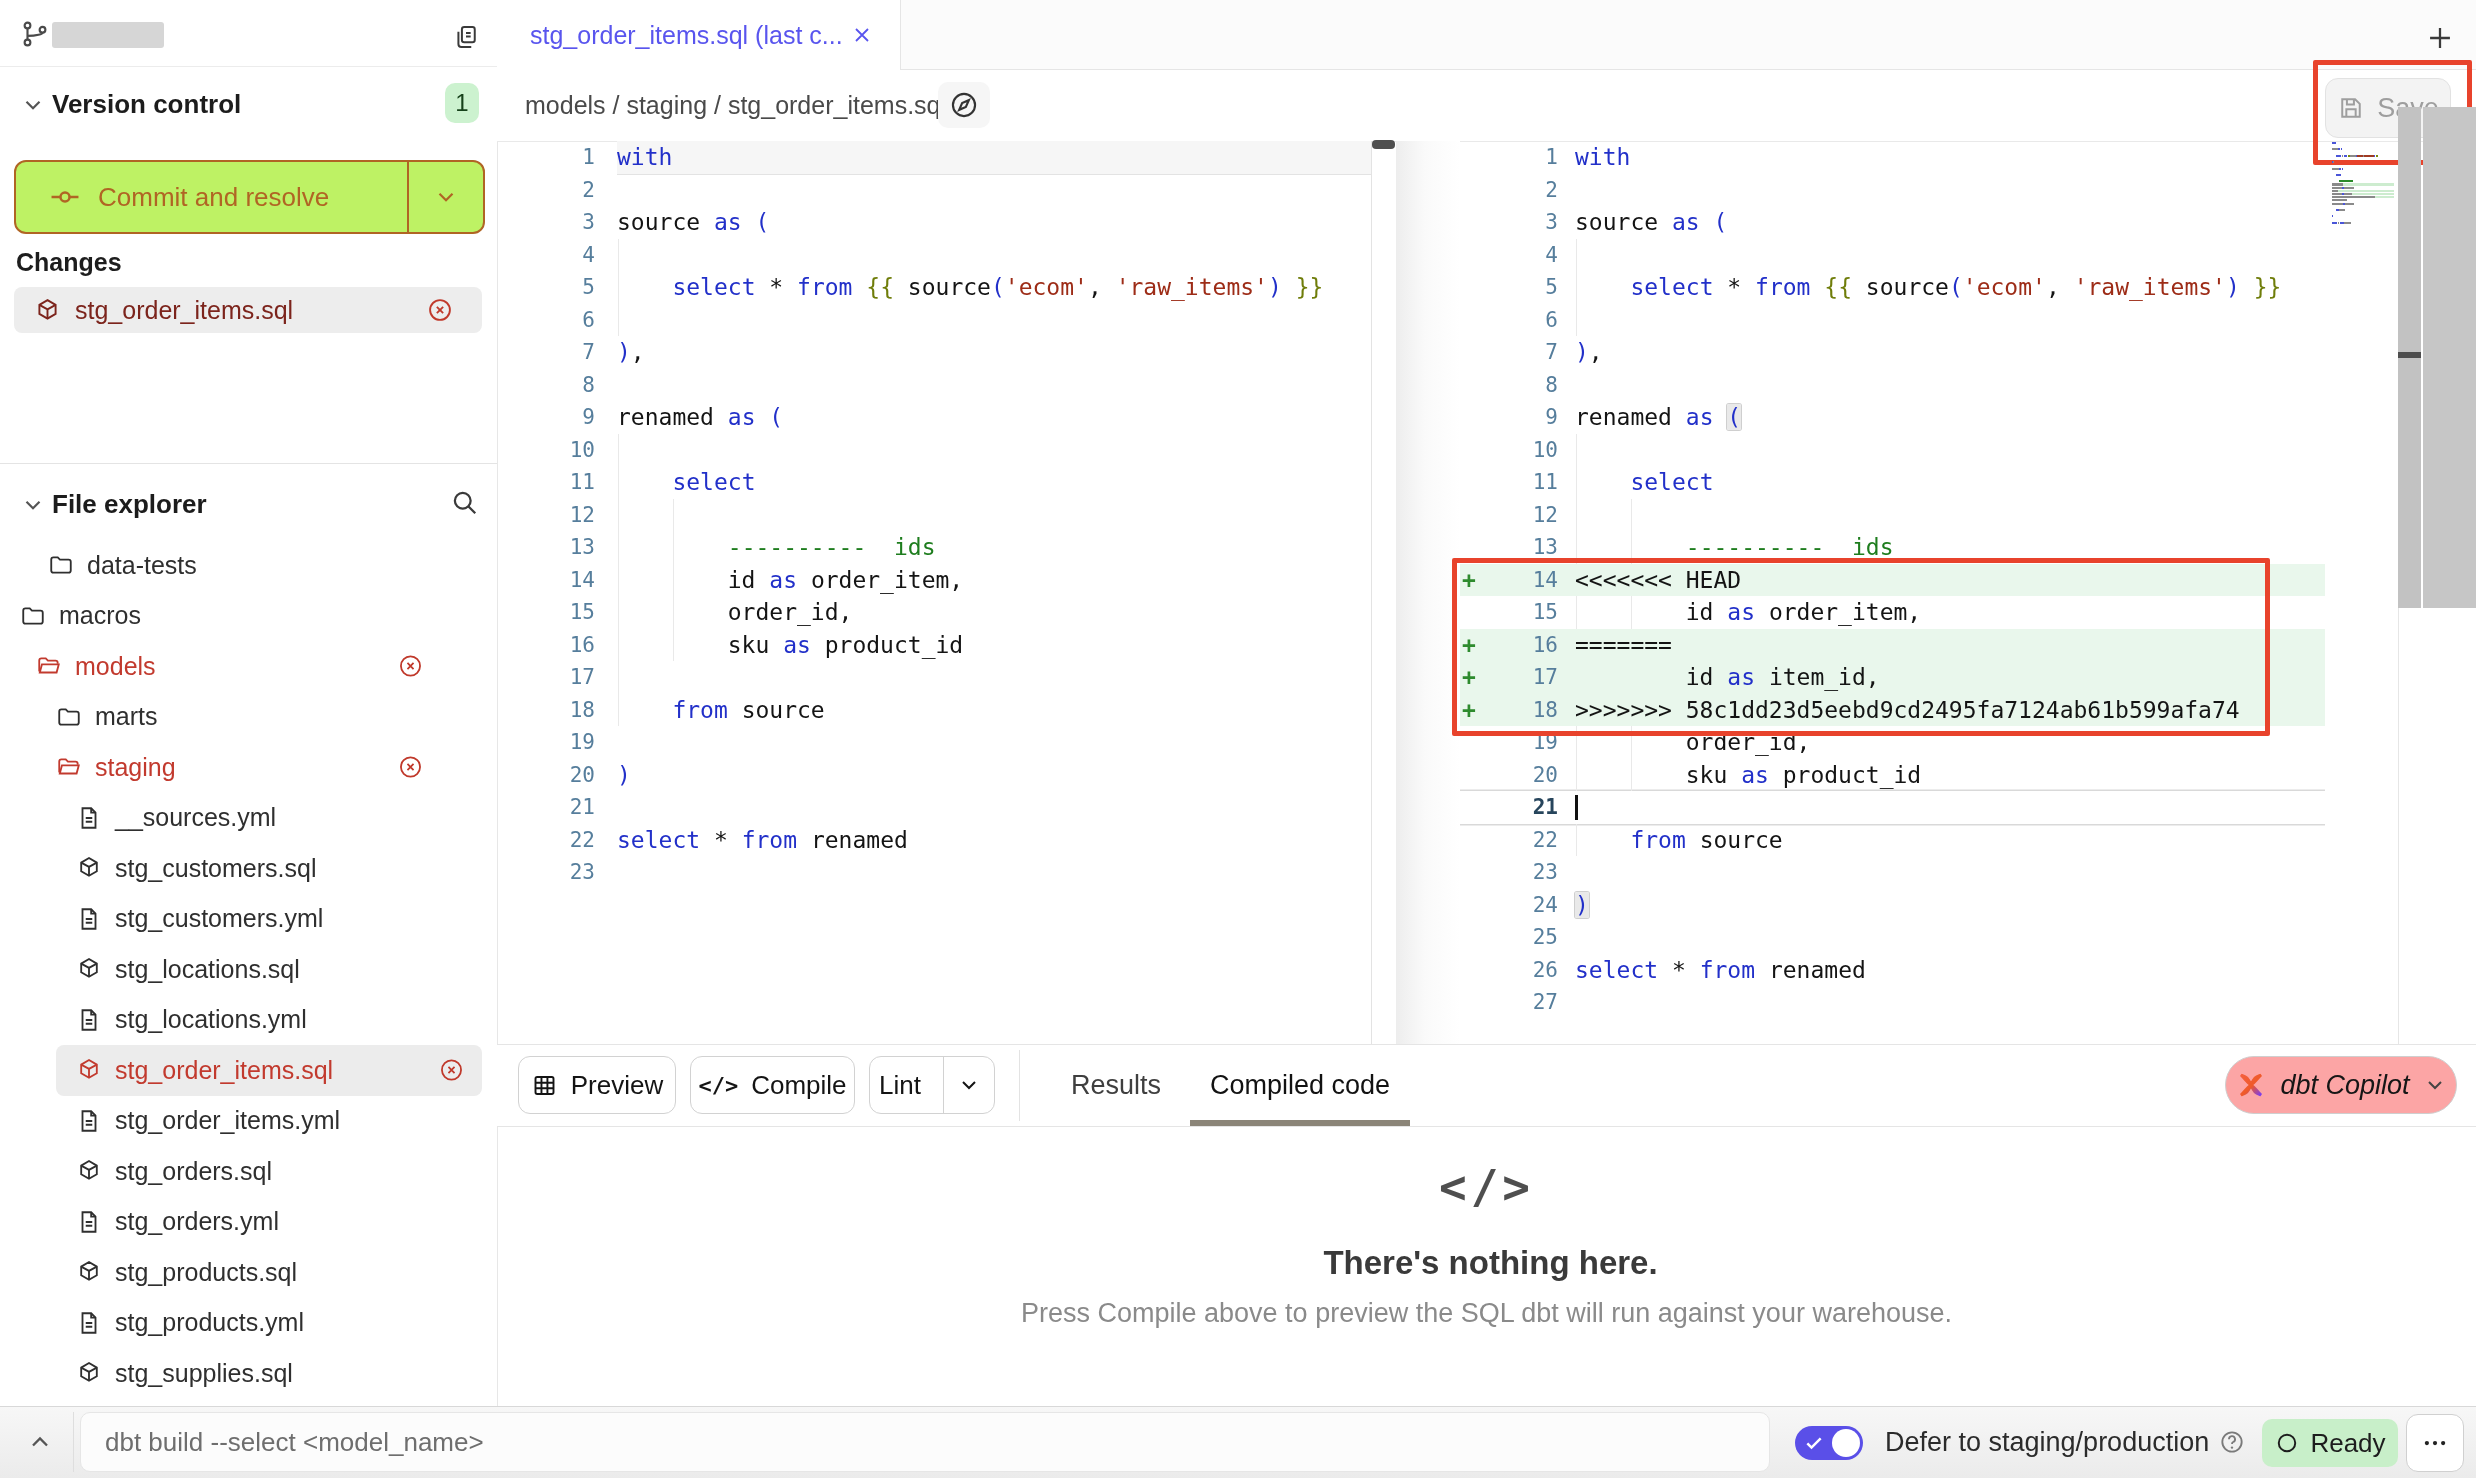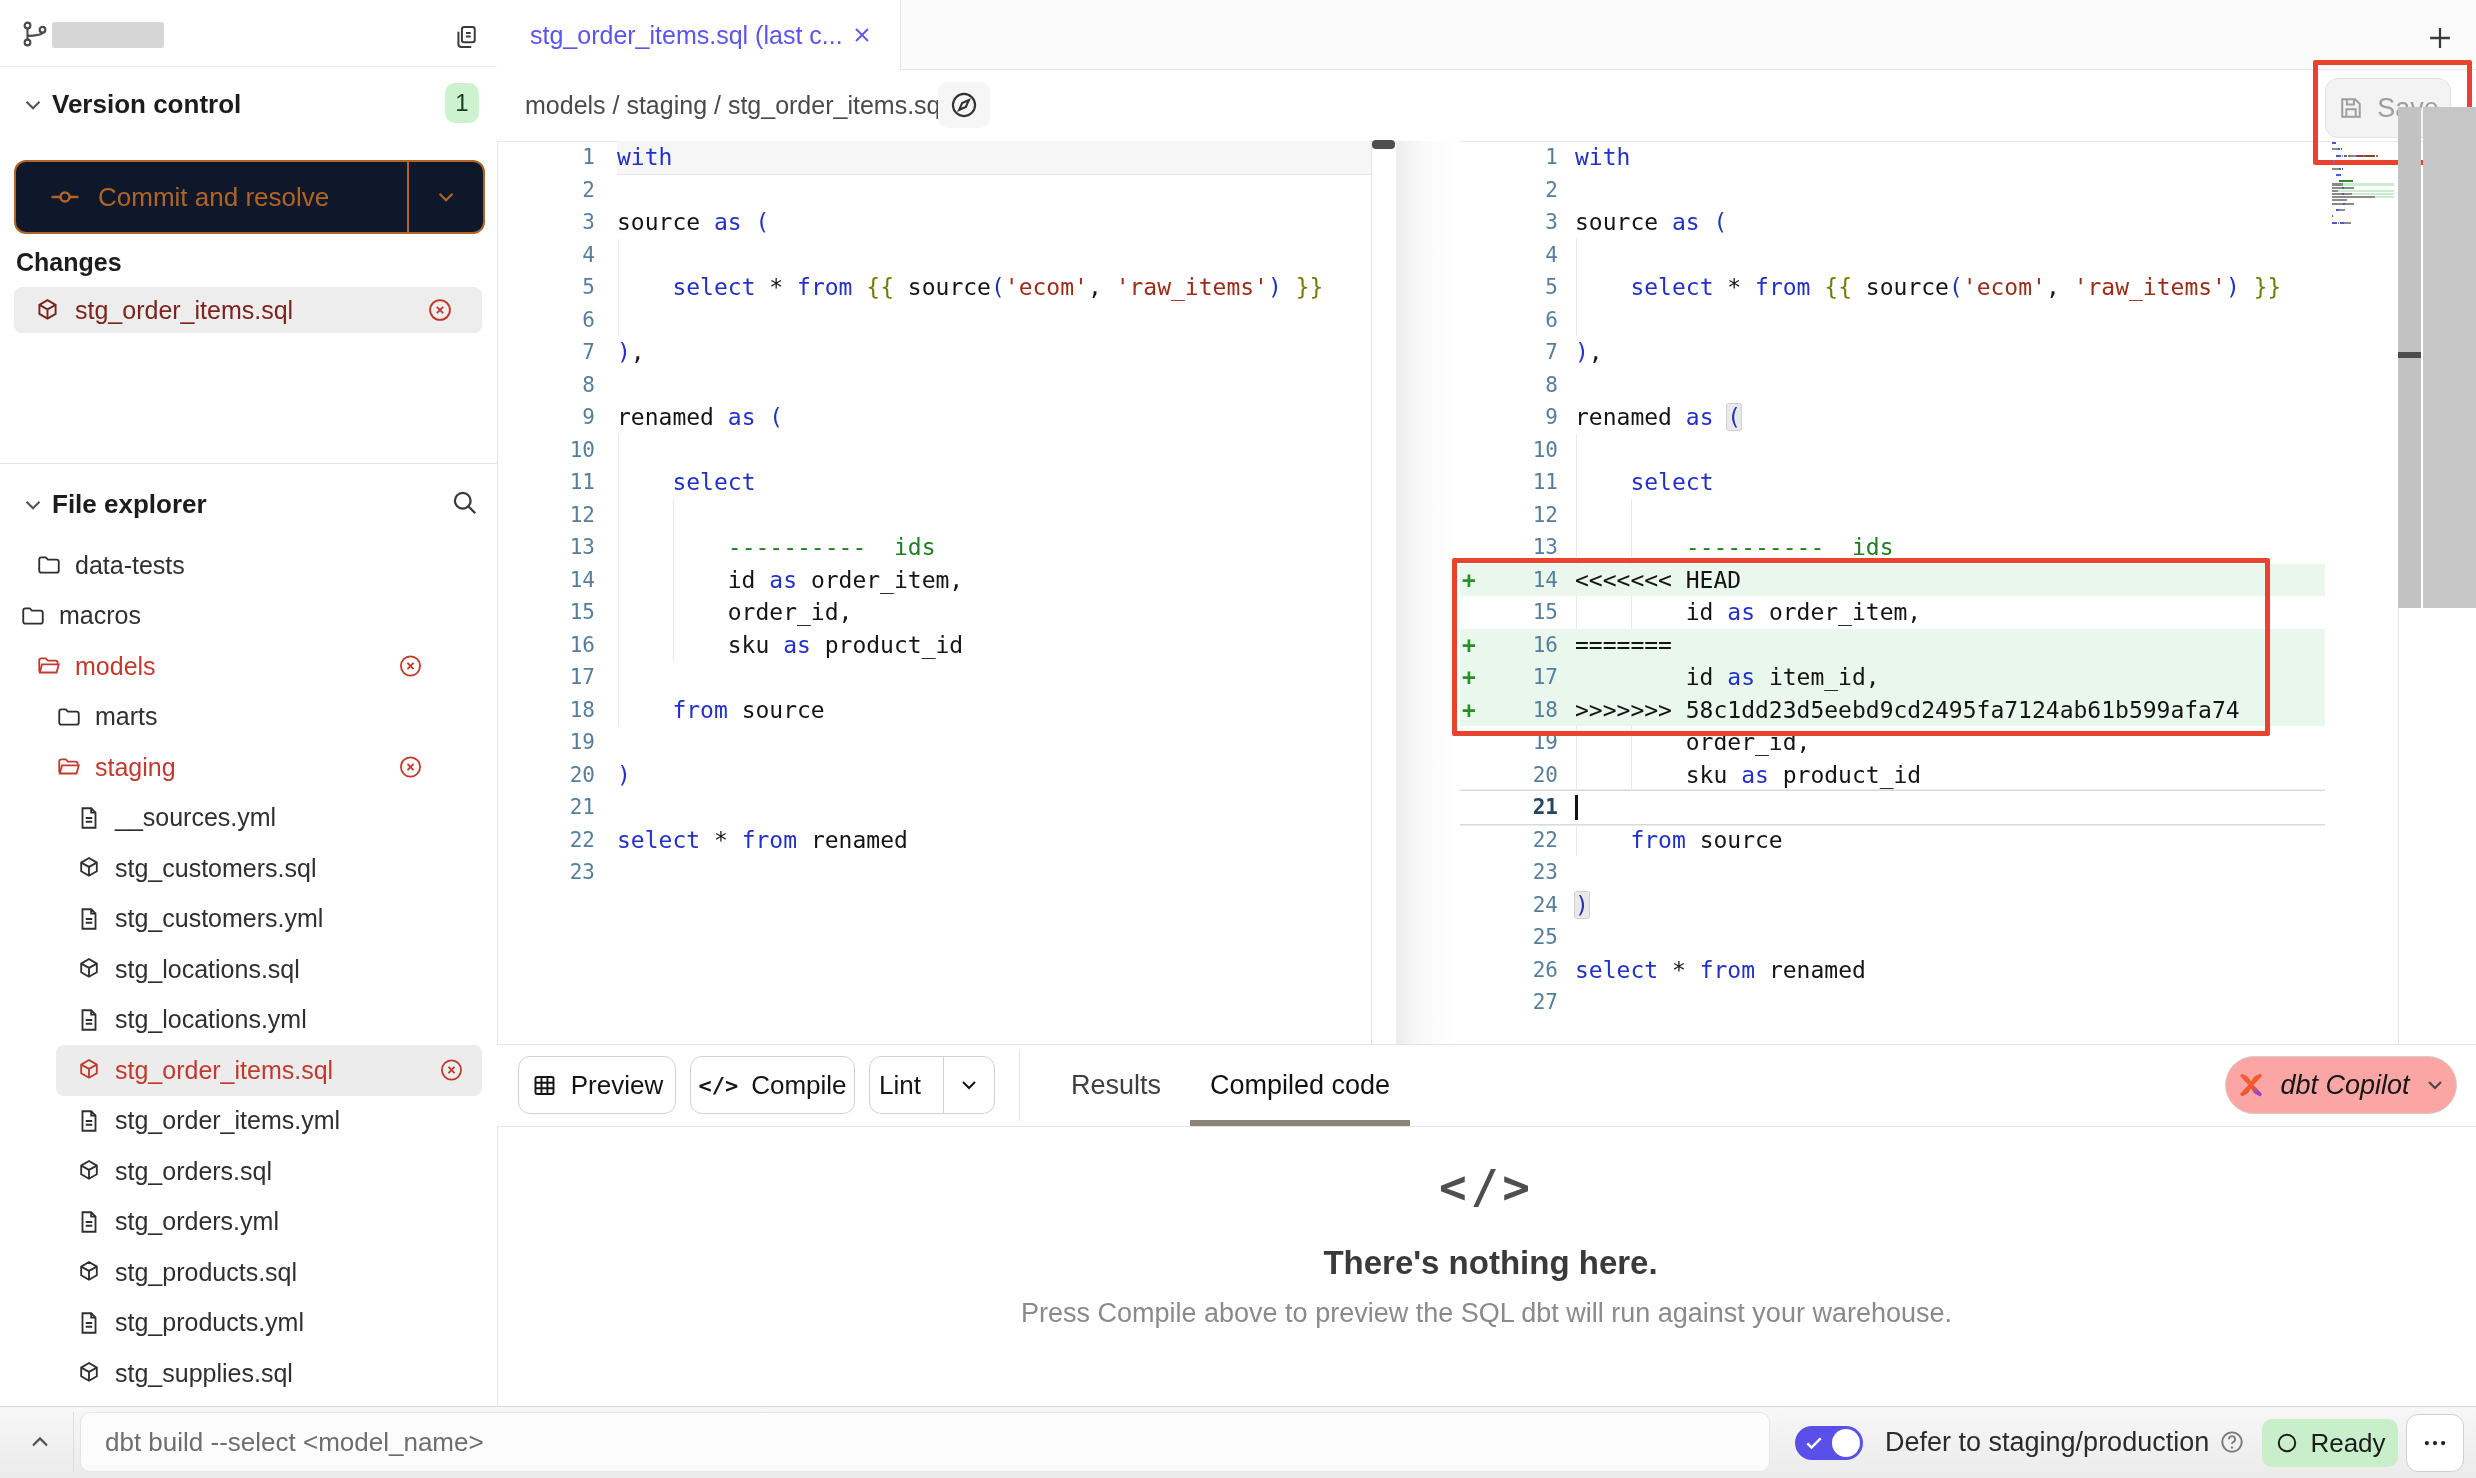--- a/index.html
+++ b/index.html
@@ -8,21 +8,21 @@
   .abs{position:absolute;}
   svg{display:block;}
   
   #sidebar{left:0;top:0;width:497px;height:1406px;border-right:1px solid #e7e7e7;background:#fff;}
   #sb-header{left:0;top:0;width:497px;height:66px;border-bottom:1px solid #ececec;}
   .ghost-pill{left:52px;top:22px;width:112px;height:26px;background:#d6d6d6;border-radius:3px;}
   .sec-title{font-size:26px;font-weight:600;color:#1c1c1c;}
   #vc-badge{left:445px;top:83px;width:34px;height:40px;background:#ccf2cf;color:#16421a;
             border-radius:10px;font-size:24px;display:flex;align-items:center;justify-content:center;}
   #commit-btn{left:14px;top:160px;width:467px;height:70px;border:2px solid #b06524;border-radius:12px;
-              background:#0f172a;display:flex;align-items:center;color:#b06524;}
+              background:#bef264;display:flex;align-items:center;color:#b06524;}
   #commit-main{flex:1;display:flex;align-items:center;gap:16px;padding-left:32px;font-size:26px;font-weight:500;}
   #commit-split{width:74px;height:100%;border-left:2px solid #b06524;display:flex;align-items:center;justify-content:center;}
   #changes-label{left:16px;top:248px;font-size:25px;font-weight:600;}
   #changes-row{left:14px;top:287px;width:468px;height:46px;background:#ededed;border-radius:8px;
                display:flex;align-items:center;gap:14px;padding-left:20px;box-sizing:border-box;}
   #changes-row .fname{font-size:25px;color:#7c241c;font-weight:500;}
   #fx-divider{left:0;top:463px;width:497px;height:1px;background:#e4e4e4;}
   #fx-rows{left:0;top:540px;width:497px;height:866px;overflow:hidden;}
   .fx-row{position:relative;height:50.5px;display:flex;align-items:center;font-size:25px;color:#2f2f2f;}
   .fx-row .icn{flex:none;margin-right:13px;color:#2f2f2f;}
@@ -187,21 +187,21 @@
         </svg>
     </span>
     <span class="abs sec-title" style="left:52px;top:489px;">File explorer</span>
     <span class="abs" style="left:449px;top:487px;color:#3a3a3a;">
       <svg width="30" height="30" viewBox="0 0 24 24" fill="none" stroke="currentColor" stroke-width="1.8">
           <circle cx="11" cy="11" r="6.3"></circle>
           <path d="M15.6 15.6 21 21"></path>
         </svg>
     </span>
     <div id="fx-rows" class="abs">
-        <div class="fx-row" style="padding-left: 36px;">
+        <div class="fx-row" style="padding-left: 48px;">
           <span class="icn">
             <svg width="26" height="26" viewBox="0 0 24 24" fill="none" stroke="currentColor" stroke-width="1.7">
               <path d="M3 7a2 2 0 0 1 2-2h4l2 2h8a2 2 0 0 1 2 2v8a2 2 0 0 1-2 2H5a2 2 0 0 1-2-2z"></path>
             </svg>
           </span>
           <span>data-tests</span>
         </div>
         <div class="fx-row" style="padding-left: 20px;">
           <span class="icn">
             <svg width="26" height="26" viewBox="0 0 24 24" fill="none" stroke="currentColor" stroke-width="1.7">

